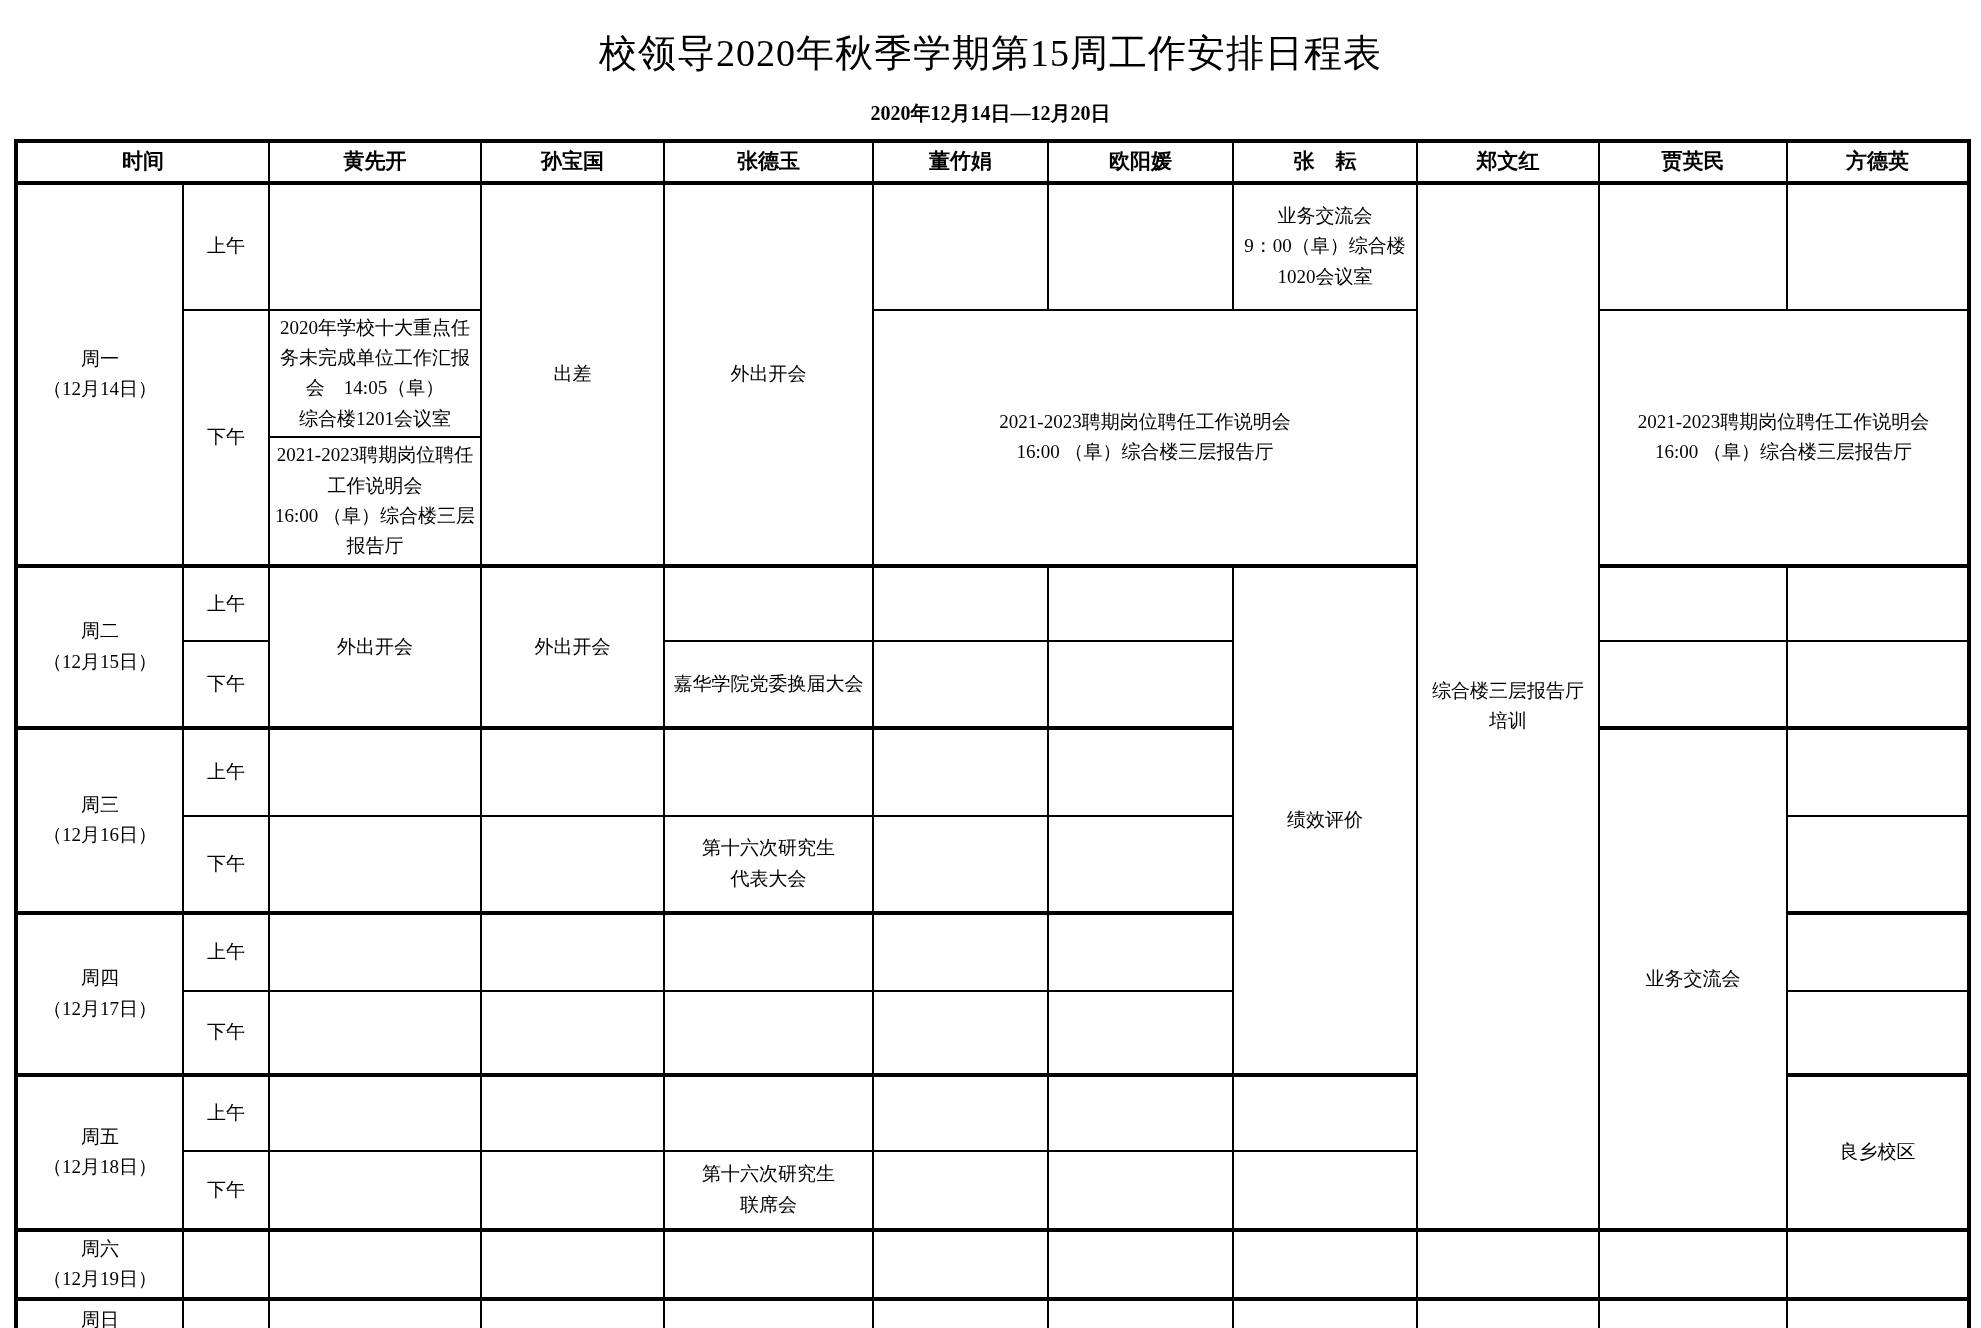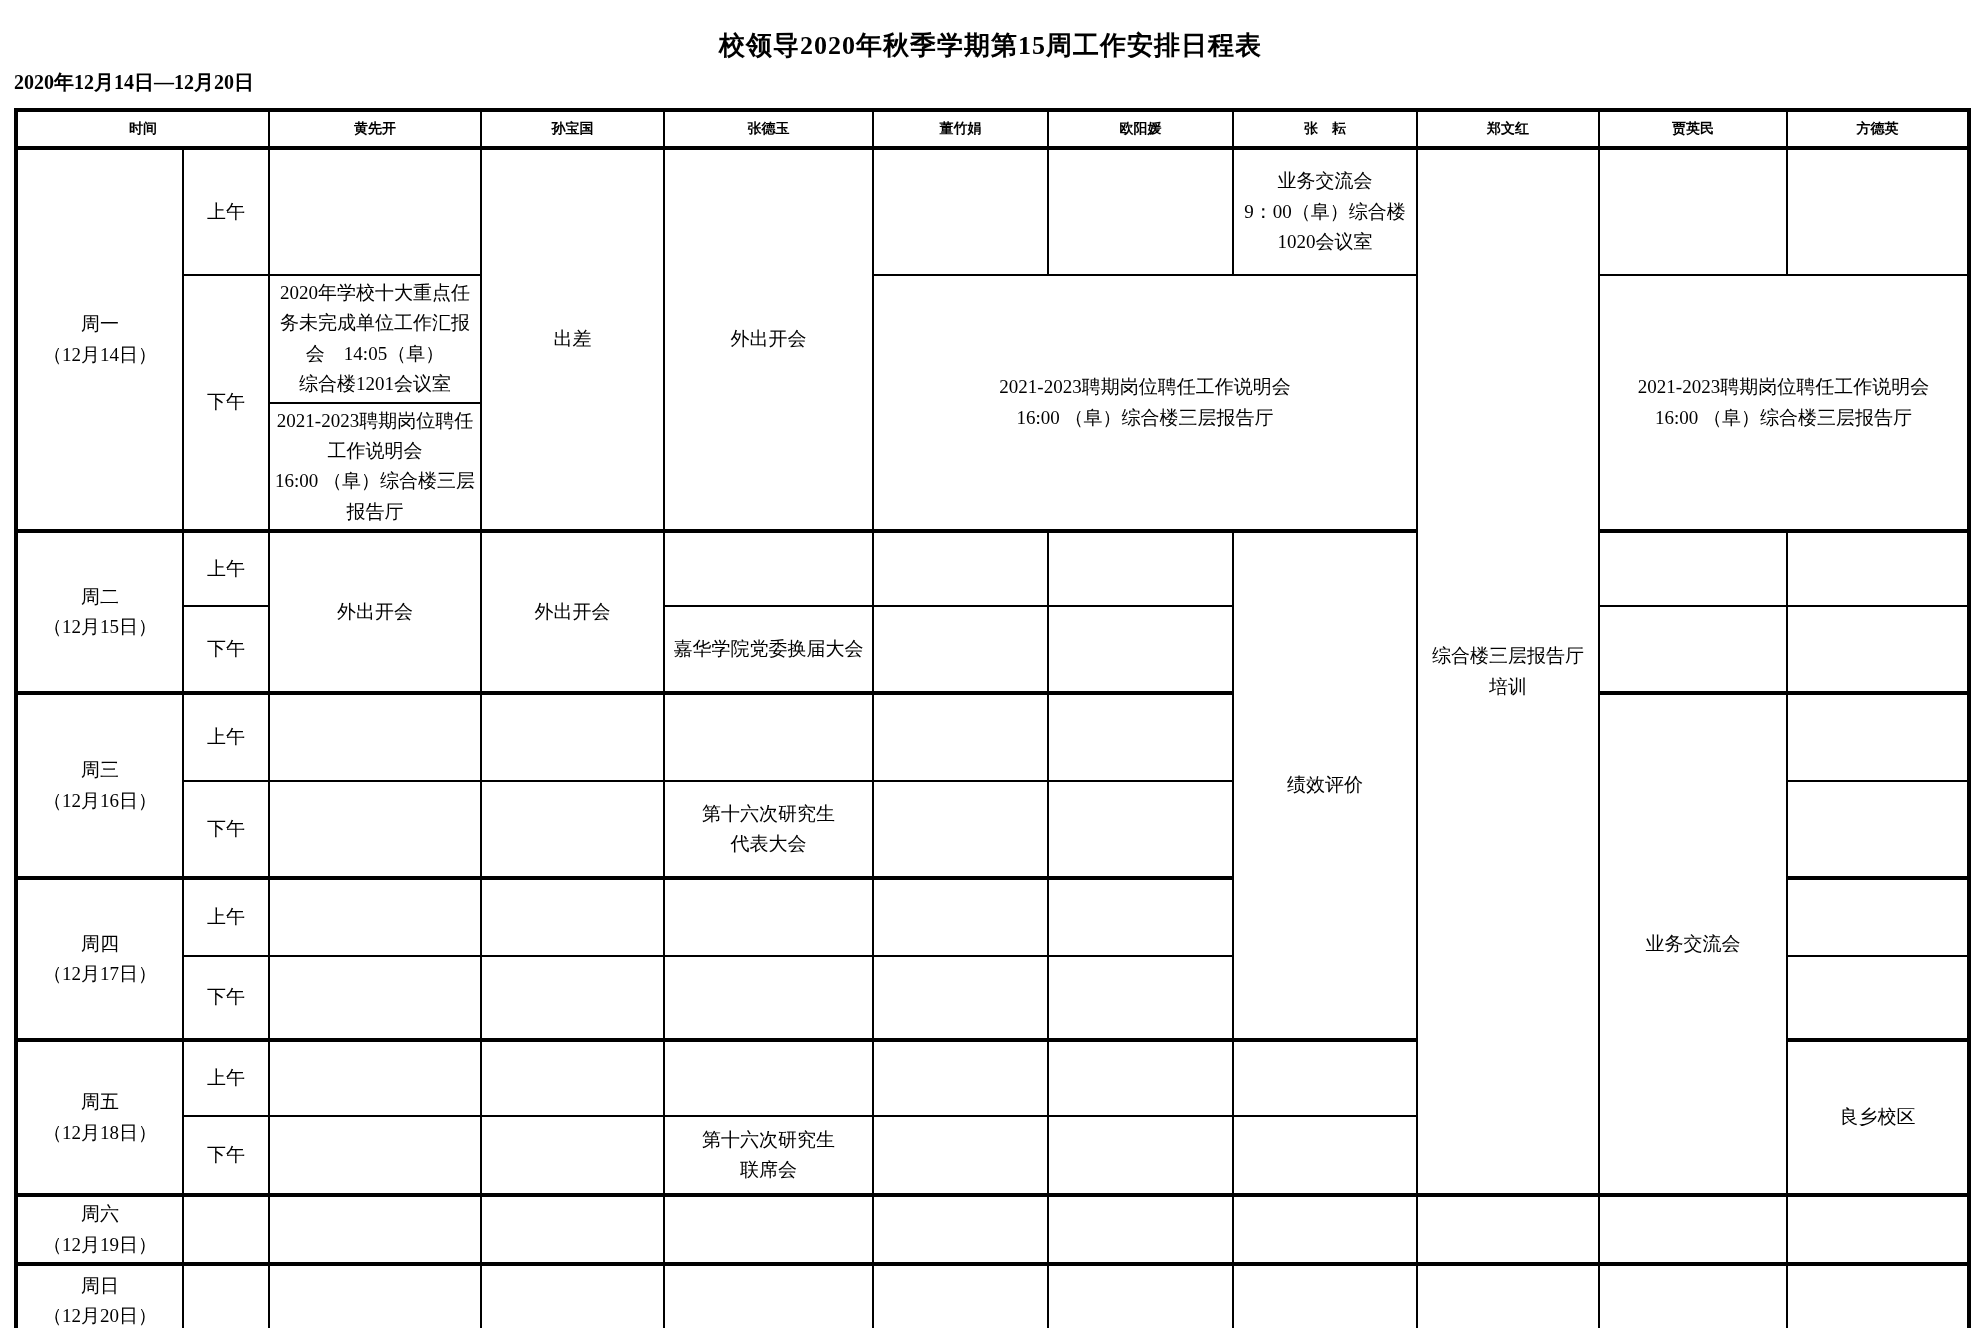--- a/index.html
+++ b/index.html
@@ -13,27 +13,28 @@
     width: 1981px;
     height: 1328px;
     overflow: hidden;
   }
   .page {
     padding-left: 14px;
   }
   .doc-title {
     width: 1953px;
     text-align: center;
-    font-size: 26px;
-    font-weight: bold;
-    margin: 28px 0 6px 0;
+    font-size: 38px;
+    font-weight: normal;
+    margin: 28px 0 21px 0;
     letter-spacing: 1px;
   }
   .doc-subtitle {
     width: 1953px;
+    text-align: center;
     font-size: 20px;
     font-weight: bold;
     margin: 0 0 12px 0;
   }
   table.schedule {
     border-collapse: collapse;
     table-layout: fixed;
     width: 1953px;
     border: 4px solid #000;
   }
@@ -41,21 +42,21 @@
     border: 2px solid #000;
     text-align: center;
     vertical-align: middle;
     padding: 2px 4px;
     white-space: pre-line;
     line-height: 1.6;
     overflow: hidden;
     font-weight: normal;
   }
   table.schedule th {
-    font-size: 14px;
+    font-size: 21px;
     font-weight: bold;
   }
   table.schedule td {
     font-size: 19px;
   }
   td.day {
     font-size: 21px;
     font-weight: bold;
     line-height: 1.7;
   }

